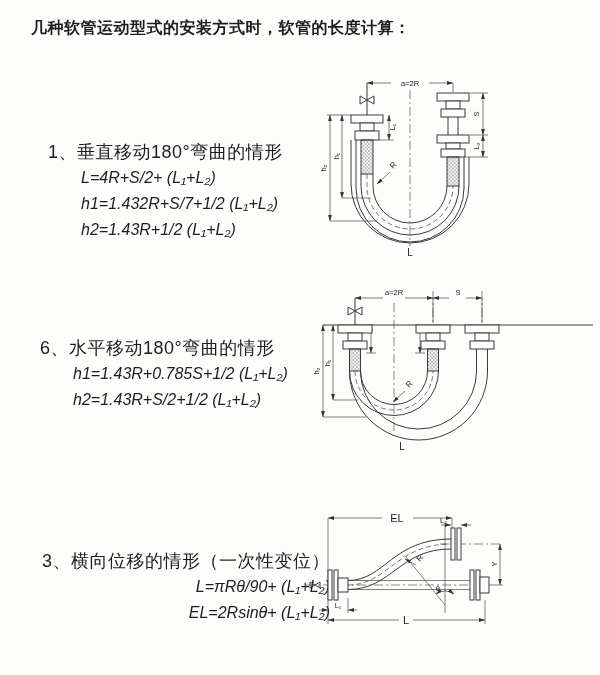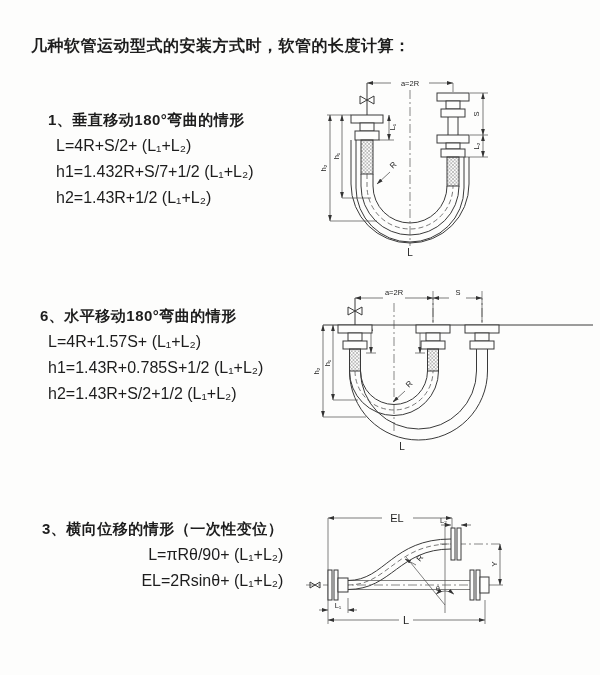--- a/index.html
+++ b/index.html
@@ -1,24 +1,24 @@
 <!DOCTYPE html>
 <html><head>
 <meta charset="utf-8">
 <style>
   html,body{margin:0;padding:0;}
   body{width:600px;height:675px;background:#fdfdfc;position:relative;overflow:hidden;
        font-family:"Liberation Sans","DejaVu Sans",sans-serif;color:#1d1d1d;}
-  .title{position:absolute;left:31px;top:36px;font-size:16px;font-weight:600;letter-spacing:.5px;}
+  .title{position:absolute;left:31px;top:18px;font-size:16px;font-weight:600;letter-spacing:.5px;}
   .sec{position:absolute;}
   #s1{left:48px;top:111px;}
   #s2{left:40px;top:307px;}
   #s3{left:42px;top:520px;text-align:right;}
-  .sec .h{font-size:15px;font-weight:700;line-height:18px;letter-spacing:.5px;}
-  .sec .fs{margin-left:8px;margin-top:4px;}
+  .sec .h{font-size:18px;font-weight:400;line-height:18px;letter-spacing:.5px;margin-top:32px;}
+  .sec .fs{margin-left:33px;margin-top:4px;font-style:italic;}
   .sec .f{font-size:16px;line-height:26px;white-space:nowrap;}
   .diag{position:absolute;}
   #d1{left:313px;top:74px;}
   #d2{left:308px;top:283px;}
   #d3{left:300px;top:498px;}
   svg{display:block;}
   .drw{stroke:#3a3a3a;stroke-width:1;fill:none;}
   .thin{stroke:#4a4a4a;stroke-width:.7;fill:none;}
   .dln{stroke:#444;stroke-width:.7;fill:none;}
   .cl{stroke:#555;stroke-width:.7;fill:none;stroke-dasharray:9 3 2 3;}
@@ -39,21 +39,20 @@
   <div class="fs">
     <div class="f">L=4R+S/2+ (L₁+L₂)</div>
     <div class="f">h1=1.432R+S/7+1/2 (L₁+L₂)</div>
     <div class="f">h2=1.43R+1/2 (L₁+L₂)</div>
   </div>
 </section>
 
 <section class="sec" id="s2">
   <div class="h">6、水平移动180°弯曲的情形</div>
   <div class="fs">
-    <div class="f">L=4R+1.57S+ (L₁+L₂)</div>
     <div class="f">h1=1.43R+0.785S+1/2 (L₁+L₂)</div>
     <div class="f">h2=1.43R+S/2+1/2 (L₁+L₂)</div>
   </div>
 </section>
 
 <section class="sec" id="s3">
   <div class="h">3、横向位移的情形（一次性变位）</div>
   <div class="fs">
     <div class="f">L=πRθ/90+ (L₁+L₂)</div>
     <div class="f">EL=2Rsinθ+ (L₁+L₂)</div>

